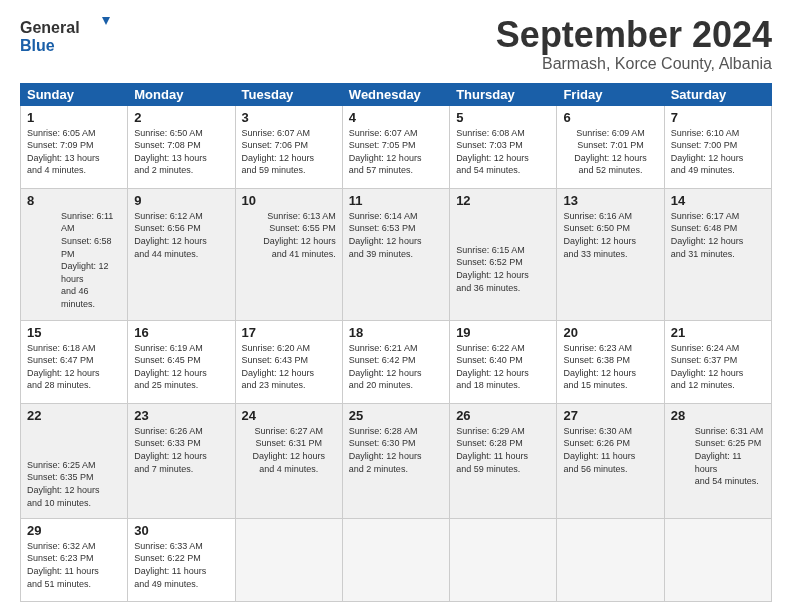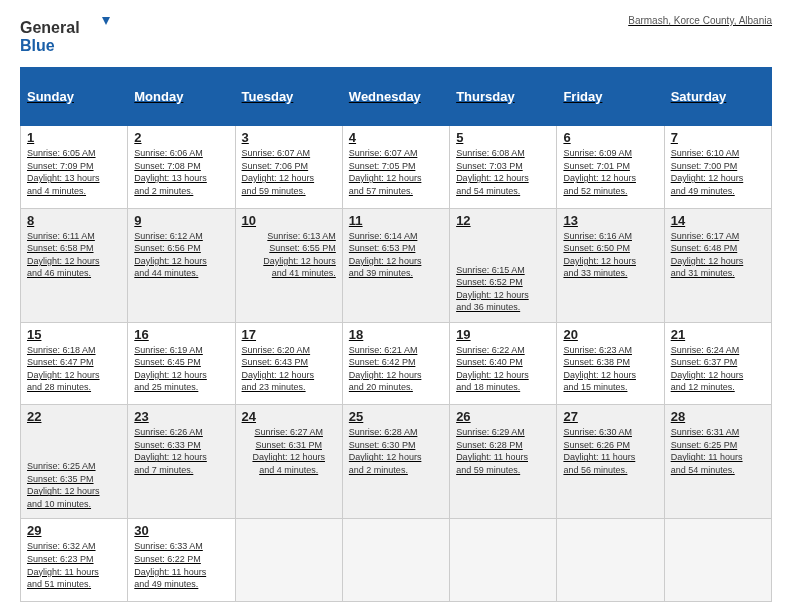--- a/index.html
+++ b/index.html
@@ -9,21 +9,20 @@
       font-family: Arial, sans-serif;
       background: #fff;
       overflow: hidden;
     }
     .page {
       width: 792px;
       height: 612px;
       padding: 15px 20px 10px 20px;
       display: flex;
       flex-direction: column;
-      text-decoration: underline;
     }
     .header {
       display: flex;
       justify-content: space-between;
       align-items: flex-start;
       margin-bottom: 10px;
     }
     .logo {
       display: flex;
       flex-direction: column;
@@ -32,35 +31,35 @@
     .title-block {
       text-align: right;
     }
     .month-title {
       font-size: 36px;
       font-weight: bold;
       color: #333;
       line-height: 1.1;
     }
     .subtitle {
-      font-size: 10px;
+      font-size: 16px;
       color: #555;
     }
     .calendar {
       flex: 1;
       border: 1px solid #ccc;
       border-collapse: collapse;
       width: 100%;
       table-layout: fixed;
     }
     .calendar th {
       background-color: #1a5fa8;
       color: #fff;
       text-align: left;
-      padding: 21px 6px;
+      padding: 3px 6px;
       font-size: 13px;
       font-weight: bold;
       border: 1px solid #1a5fa8;
     }
     .calendar td {
       vertical-align: top;
       padding: 4px 6px;
       border: 1px solid #ccc;
       font-size: 9.5px;
       color: #333;
@@ -94,20 +93,21 @@
     <div class="logo">
   <div style="display:flex;align-items:center;">
     <svg width="95" height="42" viewBox="0 0 95 42">
       <text x="0" y="18" font-size="16" font-weight="bold" fill="#333" font-family="Arial">General</text>
       <polygon points="82,2 90,2 86,10" fill="#1a5fa8"></polygon>
       <text x="0" y="36" font-size="16" font-weight="bold" fill="#1a5fa8" font-family="Arial">Blue</text>
     </svg>
   </div>
 </div>
     <div class="title-block">
+      <div class="month-title">September 2024</div>
       <div class="subtitle">Barmash, Korce County, Albania</div>
     </div>
   </div>
 
   <table class="calendar">
     <thead>
       <tr>
         <th>Sunday</th>
         <th>Monday</th>
         <th>Tuesday</th>
@@ -121,21 +121,21 @@
     <tr>
           <td>
             <span class="day-number">1</span>
             <div class="day-info" style="white-space: pre-line;">Sunrise: 6:05 AM
 Sunset: 7:09 PM
 Daylight: 13 hours
 and 4 minutes.</div>
           </td>
           <td>
             <span class="day-number">2</span>
-            <div class="day-info" style="white-space: pre-line;">Sunrise: 6:06 AM
+            <div class="day-info" style="white-space: pre-line;">Sunrise: 6:50 AM
 Sunset: 7:08 PM
 Daylight: 13 hours
 and 2 minutes.</div>
           </td>
           <td>
             <span class="day-number">3</span>
             <div class="day-info" style="white-space: pre-line;">Sunrise: 6:07 AM
 Sunset: 7:06 PM
 Daylight: 12 hours
 and 59 minutes.</div>
@@ -149,37 +149,37 @@
           </td>
           <td>
             <span class="day-number">5</span>
             <div class="day-info" style="white-space: pre-line;">Sunrise: 6:08 AM
 Sunset: 7:03 PM
 Daylight: 12 hours
 and 54 minutes.</div>
           </td>
           <td>
             <span class="day-number">6</span>
-            <div class="day-info" style="white-space: pre-line;">Sunrise: 6:09 AM
+            <div class="day-info" style="white-space: pre-line; text-align: center;">Sunrise: 6:09 AM
 Sunset: 7:01 PM
 Daylight: 12 hours
 and 52 minutes.</div>
           </td>
           <td>
             <span class="day-number">7</span>
             <div class="day-info" style="white-space: pre-line;">Sunrise: 6:10 AM
 Sunset: 7:00 PM
 Daylight: 12 hours
 and 49 minutes.</div>
           </td>
         </tr>
         <tr class="row-alt">
           <td>
             <span class="day-number">8</span>
-            <div class="day-info" style="white-space: pre-line;">Sunrise: 6:11 AM
+            <div class="day-info" style="white-space: pre-line; margin-left: 34px;">Sunrise: 6:11 AM
 Sunset: 6:58 PM
 Daylight: 12 hours
 and 46 minutes.</div>
           </td>
           <td>
             <span class="day-number">9</span>
             <div class="day-info" style="white-space: pre-line;">Sunrise: 6:12 AM
 Sunset: 6:56 PM
 Daylight: 12 hours
 and 44 minutes.</div>
@@ -309,21 +309,21 @@
           </td>
           <td>
             <span class="day-number">27</span>
             <div class="day-info" style="white-space: pre-line;">Sunrise: 6:30 AM
 Sunset: 6:26 PM
 Daylight: 11 hours
 and 56 minutes.</div>
           </td>
           <td>
             <span class="day-number">28</span>
-            <div class="day-info" style="white-space: pre-line;">Sunrise: 6:31 AM
+            <div class="day-info" style="white-space: pre-line; margin-left: 24px;">Sunrise: 6:31 AM
 Sunset: 6:25 PM
 Daylight: 11 hours
 and 54 minutes.</div>
           </td>
         </tr>
         <tr>
           <td>
             <span class="day-number">29</span>
             <div class="day-info" style="white-space: pre-line;">Sunrise: 6:32 AM
 Sunset: 6:23 PM

